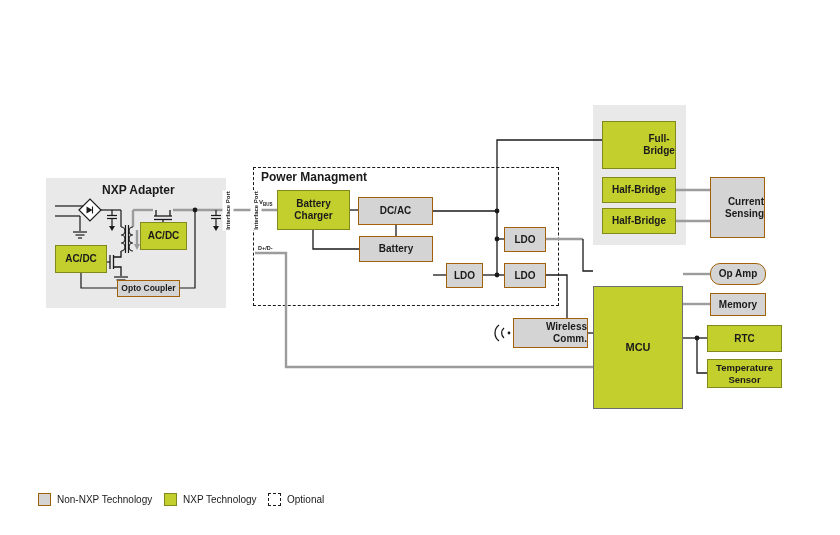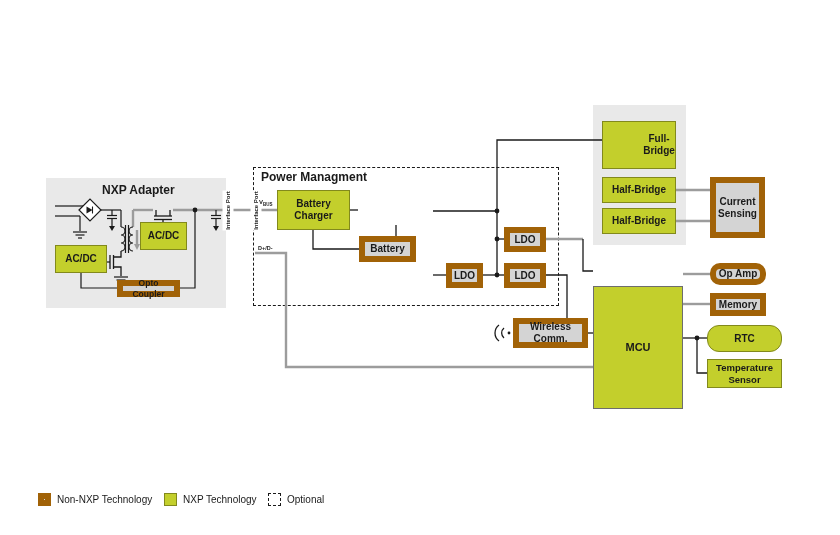--- a/index.html
+++ b/index.html
@@ -4,21 +4,21 @@
 <style>
   html,body{margin:0;padding:0;background:#ffffff;}
   #canvas{position:relative;width:840px;height:535px;background:#fff;overflow:hidden;
           font-family:"Liberation Sans","DejaVu Sans",sans-serif;color:#1a1a1a;}
   .container-box{position:absolute;background:var(--container-gray,#e9e9e9);z-index:0;}
   .dashed-box{position:absolute;border:1px dashed #1a1a1a;z-index:0;background:transparent;}
   svg.wires{position:absolute;left:0;top:0;z-index:1;}
   .blk{position:absolute;display:flex;align-items:center;justify-content:center;text-align:center;
        font-weight:bold;font-size:10px;line-height:1.18;box-sizing:border-box;z-index:2;color:#1a1a1a;}
   .green{background:var(--nxp-green,#c3cf2c);border:1px solid #82891c;}
-  .gray{background:var(--non-nxp-gray,#d4d4d4);border:6px solid #a16207;}
+  .gray{background:var(--non-nxp-gray,#d4d4d4);border:1px solid #a16207;text-align:right;}
   .mcu{border:1.5px solid #6d6d6d;font-size:11px;}
   .box-title{position:absolute;font-weight:bold;font-size:12px;z-index:2;white-space:nowrap;}
   .rot-label{position:absolute;z-index:3;background:#ffffff;font-size:6px;font-weight:bold;
              text-align:center;transform:rotate(-90deg);line-height:11px;height:11px;width:40px;}
   .tiny-label{position:absolute;z-index:3;font-size:6px;font-weight:bold;white-space:nowrap;}
   .legend-swatch{position:absolute;width:13px;height:13px;box-sizing:border-box;z-index:2;}
   .legend-label{position:absolute;font-size:10px;z-index:2;white-space:nowrap;}
   sub{font-size:4.5px;}
 </style>
 </head>
@@ -152,36 +152,37 @@
 
   <div class="rot-label" style="left:208px;top:205px;">Interface Port</div>
   <div class="rot-label" style="left:236px;top:205px;">Interface Port</div>
 
   <div class="tiny-label" style="left:259px;top:199px;">
     <span>V</span><sub>BUS</sub>
   </div>
   <div class="tiny-label" style="left:258px;top:245px;font-size:5.5px;">D+/D-</div>
 
   <div class="blk green" style="left:277px;top:190px;width:73px;height:40px;">Battery Charger</div>
-  <div class="blk gray" style="left:359px;top:236px;width:57px;height:26px;">Battery</div>
+  <div class="blk gray" style="left:358px;top:197px;width:75px;height:28px;">DC/AC</div>
+  <div class="blk gray" style="left:359px;top:236px;width:74px;height:26px;">Battery</div>
   <div class="blk gray" style="left:446px;top:263px;width:37px;height:25px;">LDO</div>
   <div class="blk gray" style="left:504px;top:227px;width:42px;height:25px;">LDO</div>
   <div class="blk gray" style="left:504px;top:263px;width:42px;height:25px;">LDO</div>
 
   <div class="blk green" style="left:602px;top:121px;width:74px;height:48px;padding-left:40px;">Full-Bridge</div>
   <div class="blk green" style="left:602px;top:177px;width:74px;height:26px;">Half-Bridge</div>
   <div class="blk green" style="left:602px;top:208px;width:74px;height:26px;">Half-Bridge</div>
   <div class="blk gray" style="left:710px;top:177px;width:55px;height:61px;">Current Sensing</div>
 
   <div class="blk green mcu" style="left:593px;top:262px;width:90px;height:123px;margin-top:24px;">MCU</div>
   <div class="blk gray" style="left:513px;top:318px;width:75px;height:30px;">Wireless Comm.</div>
 
   <div class="blk gray" style="left:710px;top:263px;width:56px;height:22px;border-radius:10px;">Op Amp</div>
   <div class="blk gray" style="left:710px;top:293px;width:56px;height:23px;">Memory</div>
-  <div class="blk green" style="left:707px;top:325px;width:75px;height:27px;border-radius:12px;">RTC</div>
+  <div class="blk green" style="left:707px;top:325px;width:75px;height:27px;">RTC</div>
   <div class="blk green" style="left:707px;top:359px;width:75px;height:29px;font-size:9.5px;">Temperature Sensor</div>
 
   <div class="legend-swatch gray" style="left:38px;top:493px;"></div>
   <div class="legend-label" style="left:57px;top:494px;">Non-NXP Technology</div>
   <div class="legend-swatch green" style="left:164px;top:493px;"></div>
   <div class="legend-label" style="left:183px;top:494px;text-align:right;">NXP Technology</div>
   <div class="legend-swatch" style="left:268px;top:493px;border:1px dashed #1a1a1a;background:#fff;"></div>
   <div class="legend-label" style="left:287px;top:494px;">Optional</div>
 
 </div>

